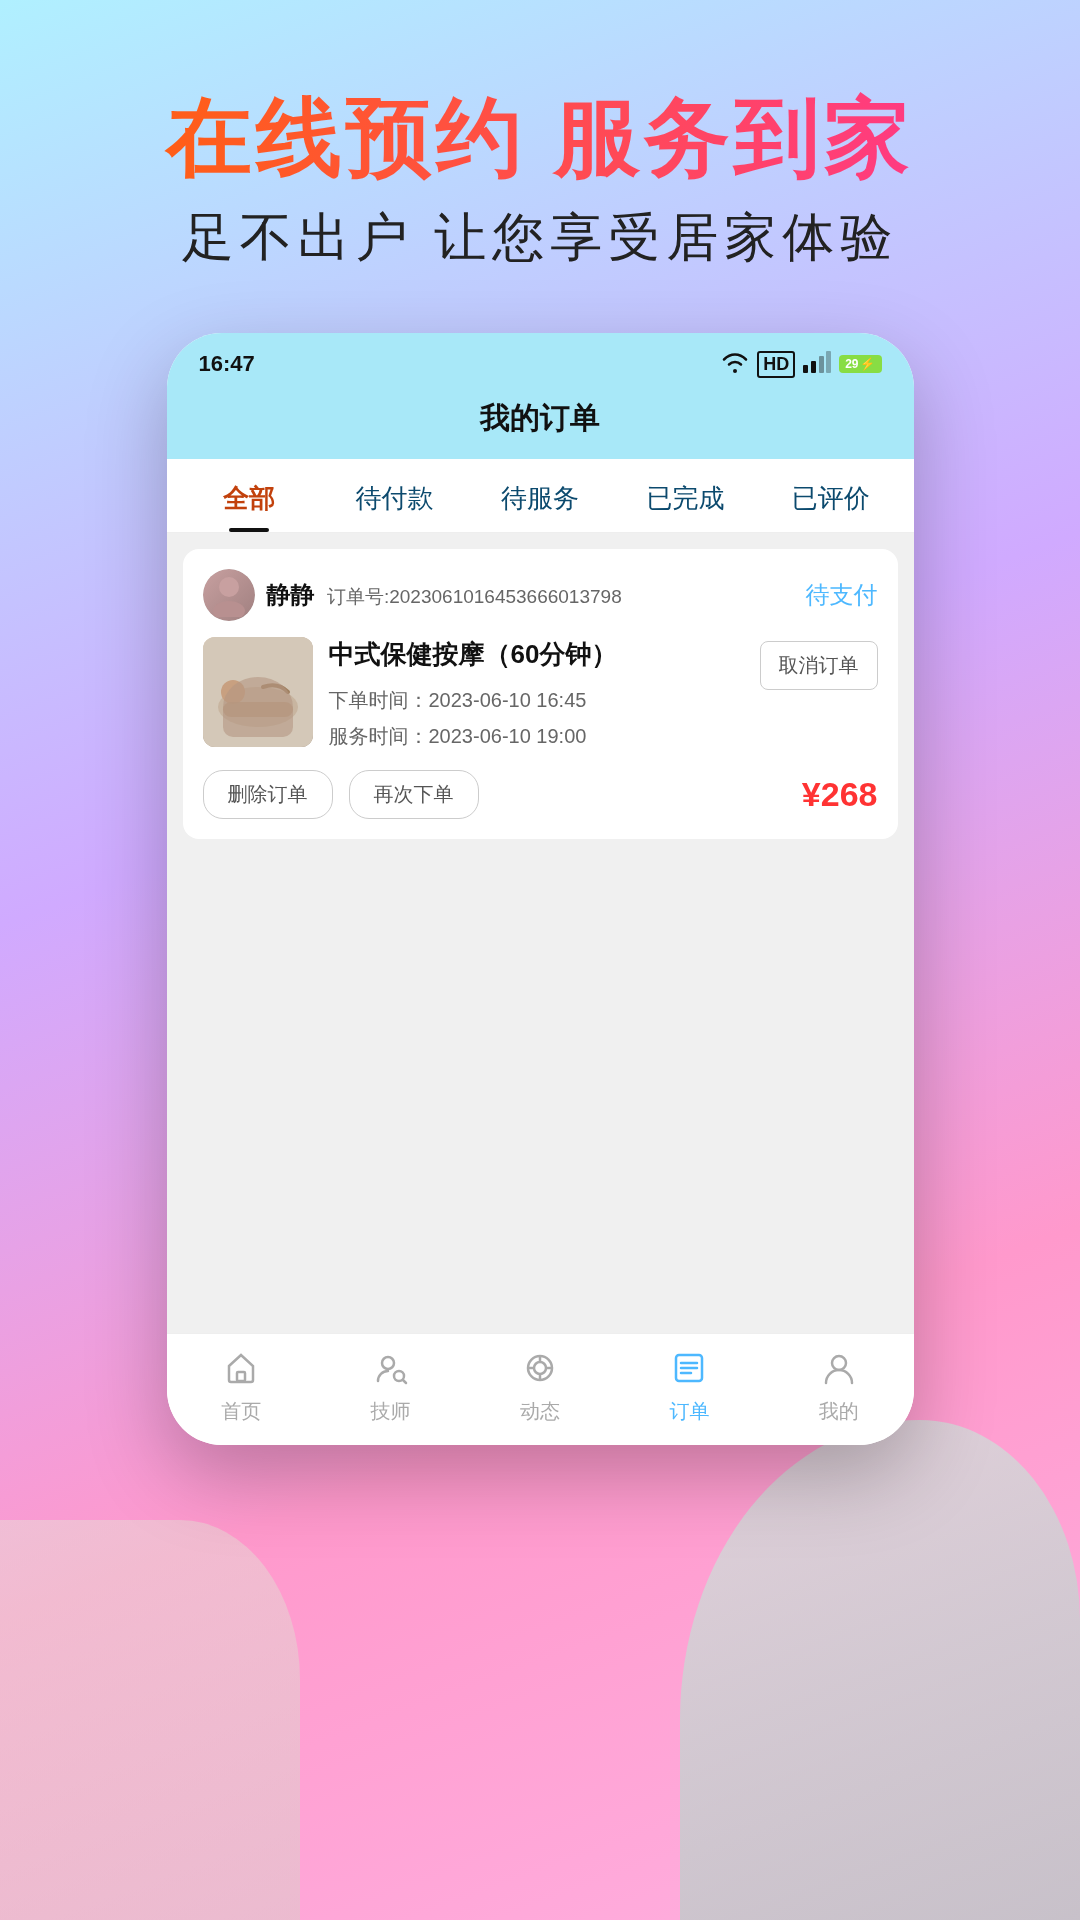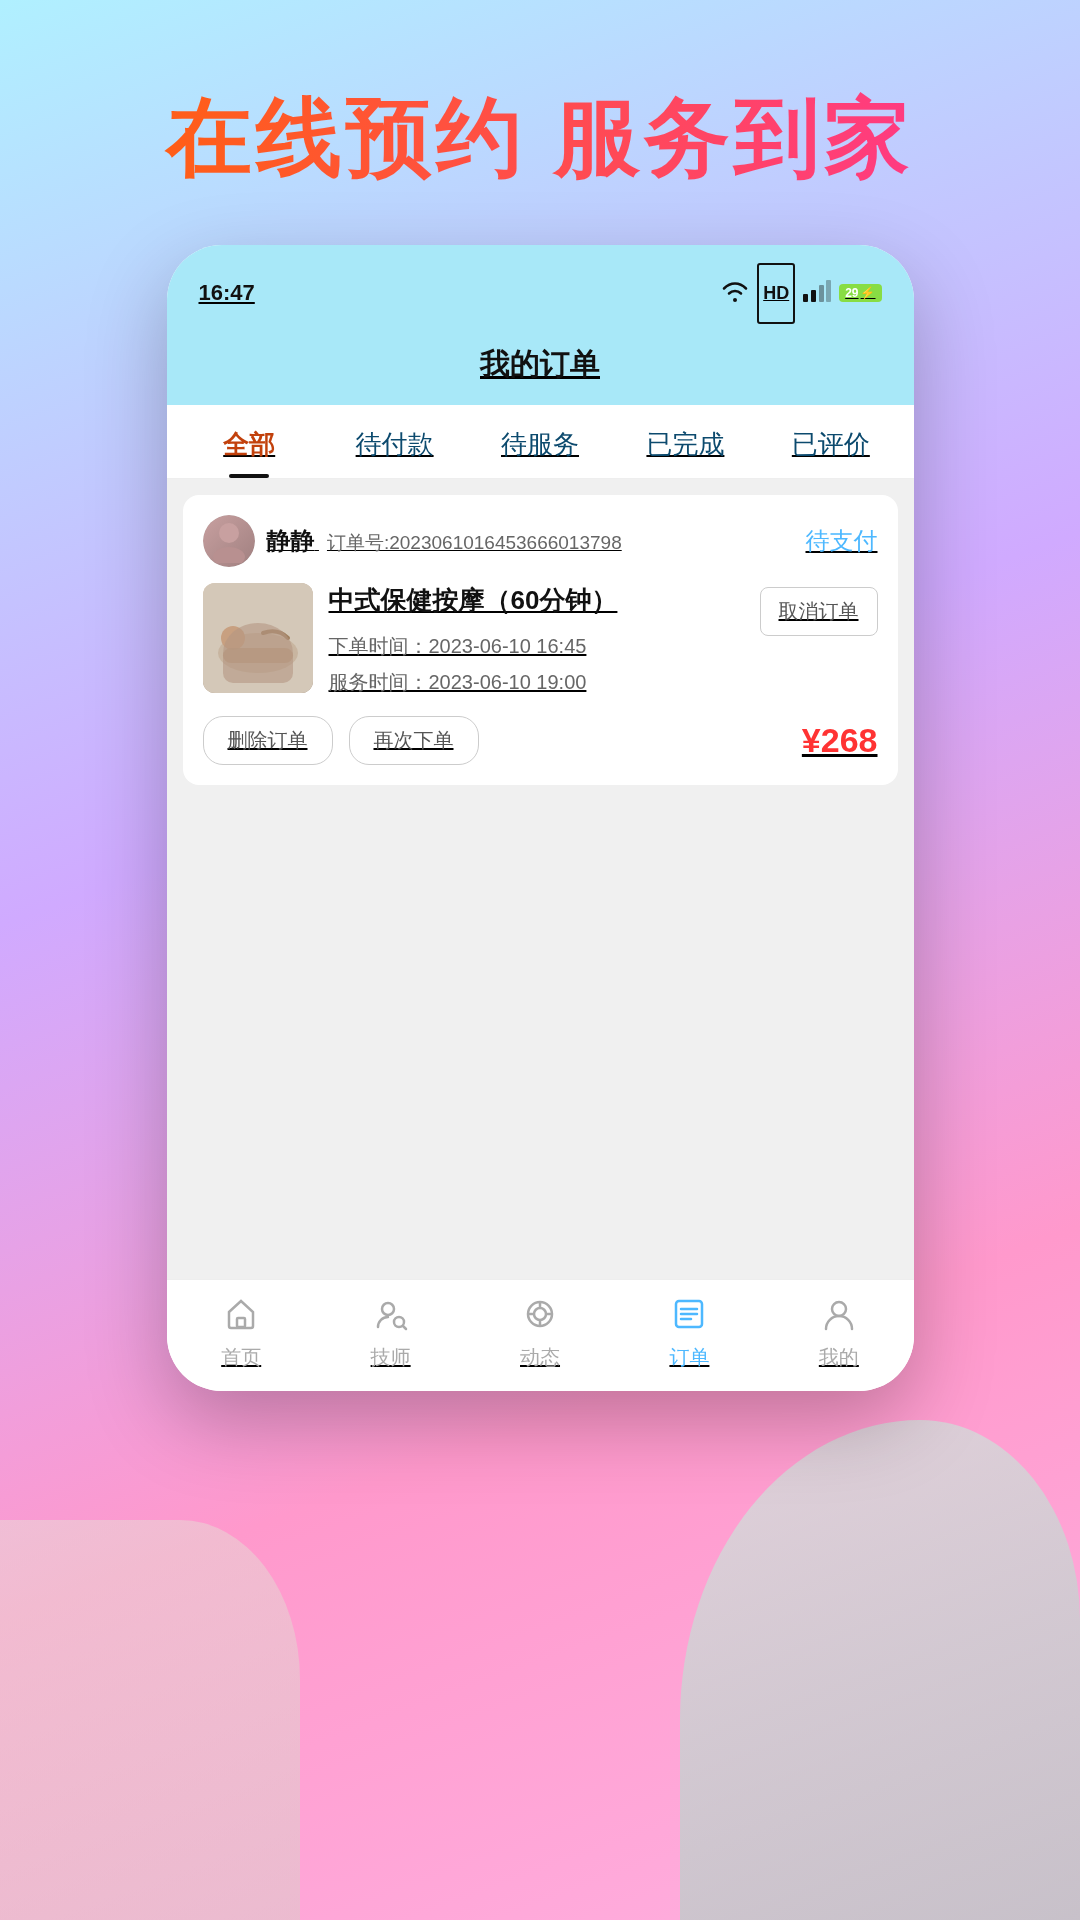--- a/index.html
+++ b/index.html
@@ -57,21 +57,20 @@
       margin-top: 60px;
     }
 
     .phone-mockup {
       width: 747px;
       background: white;
       border-radius: 55px;
       box-shadow: 0 30px 80px rgba(0,0,0,0.25);
       overflow: hidden;
       position: relative;
-      text-decoration: underline;
     }
 
     
     .status-bar {
       background: #a8e8f8;
       display: flex;
       justify-content: space-between;
       align-items: center;
       padding: 18px 32px 10px;
       font-size: 22px;
@@ -383,37 +382,38 @@
 <div class="bg-person-left">
   <div class="bg-person-left-shape"></div>
 </div>
 
 <div class="bg-person">
   <div class="bg-person-shape"></div>
 </div>
 
 <div class="hero-section">
   <div class="hero-title">在线预约 服务到家</div>
+  <div class="hero-subtitle">足不出户 让您享受居家体验</div>
 </div>
 
 <div class="phone-container">
   <div class="phone-mockup">
 
     <div class="status-bar">
       <span>16:47</span>
       <div class="status-right">
 
         <span>
           <svg width="28" height="22" viewBox="0 0 28 22" fill="none">
             <path d="M14 18a2 2 0 100 4 2 2 0 000-4z" fill="#111"></path>
             <path d="M8 13.5C9.8 11.7 11.8 11 14 11s4.2.7 6 2.5" stroke="#111" stroke-width="2.5" stroke-linecap="round" fill="none"></path>
             <path d="M3 8.5C6.3 5.2 10 3.5 14 3.5s7.7 1.7 11 5" stroke="#111" stroke-width="2.5" stroke-linecap="round" fill="none"></path>
           </svg>
         </span>
-        <span style="font-size:18px;font-weight:bold;border:2px solid #111;padding:18px 4px;border-radius:3px;">HD</span>
+        <span style="font-size:18px;font-weight:bold;border:2px solid #111;padding:1px 4px;border-radius:3px;">HD</span>
 
         <span>
           <svg width="28" height="22" viewBox="0 0 28 22" fill="#111">
             <rect x="0" y="14" width="5" height="8" rx="1"></rect>
             <rect x="8" y="10" width="5" height="12" rx="1"></rect>
             <rect x="16" y="5" width="5" height="17" rx="1" opacity="0.4"></rect>
             <rect x="23" y="0" width="5" height="22" rx="1" opacity="0.3"></rect>
           </svg>
         </span>
 

